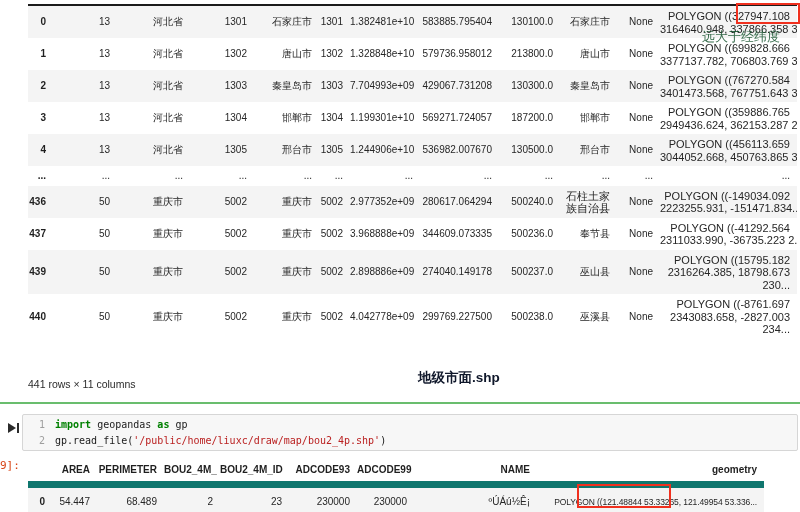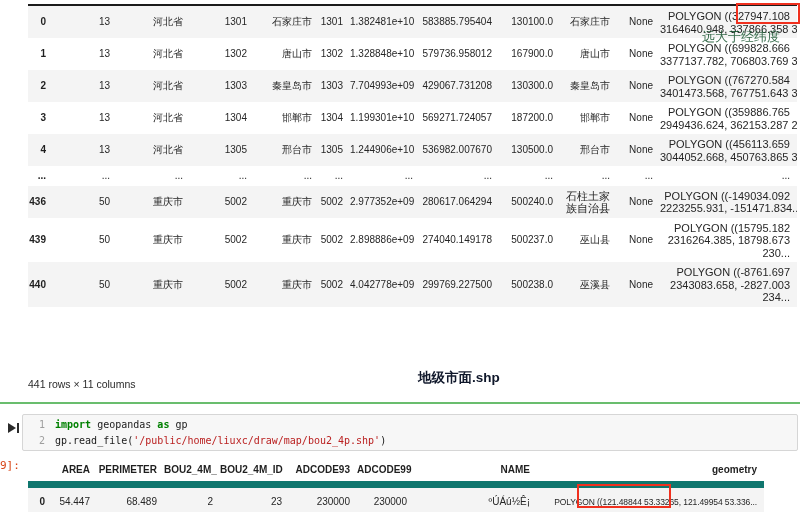--- a/index.html
+++ b/index.html
@@ -85,21 +85,21 @@
         </tr>
         <tr>
           <th>1</th>
           <td>13</td>
           <td>河北省</td>
           <td>1302</td>
           <td>唐山市</td>
           <td>1302</td>
           <td>1.328848e+10</td>
           <td>579736.958012</td>
-          <td>167900.0</td>
+          <td>213800.0</td>
           <td>唐山市</td>
           <td>None</td>
           <td class="pre">POLYGON ((699828.666
 3377137.782, 706803.769 3...</td>
         </tr>
         <tr>
           <th>2</th>
           <td>13</td>
           <td>河北省</td>
           <td>1303</td>
@@ -165,20 +165,35 @@
           <td>重庆市</td>
           <td>5002</td>
           <td>2.977352e+09</td>
           <td>280617.064294</td>
           <td>500240.0</td>
           <td class="pre">石柱土家
 族自治县</td>
           <td>None</td>
           <td class="pre">POLYGON ((-149034.092
 2223255.931, -151471.834...</td>
+        </tr>
+        <tr>
+          <th>437</th>
+          <td>50</td>
+          <td>重庆市</td>
+          <td>5002</td>
+          <td>重庆市</td>
+          <td>5002</td>
+          <td>3.968888e+09</td>
+          <td>344609.073335</td>
+          <td>500236.0</td>
+          <td>奉节县</td>
+          <td>None</td>
+          <td class="pre">POLYGON ((-41292.564
+2311033.990, -36735.223 2...</td>
         </tr>
         <tr>
           <th>439</th>
           <td>50</td>
           <td>重庆市</td>
           <td>5002</td>
           <td>重庆市</td>
           <td>5002</td>
           <td>2.898886e+09</td>
           <td>274040.149178</td>

